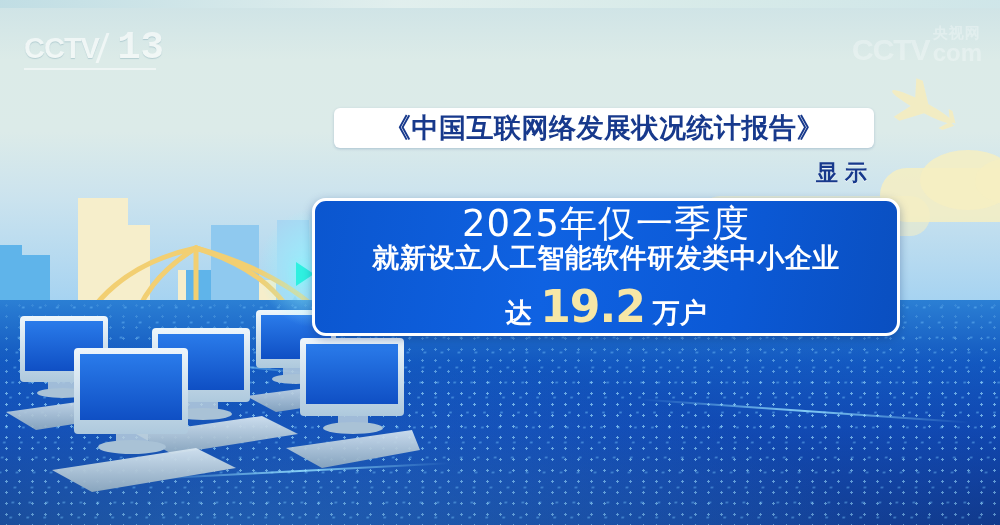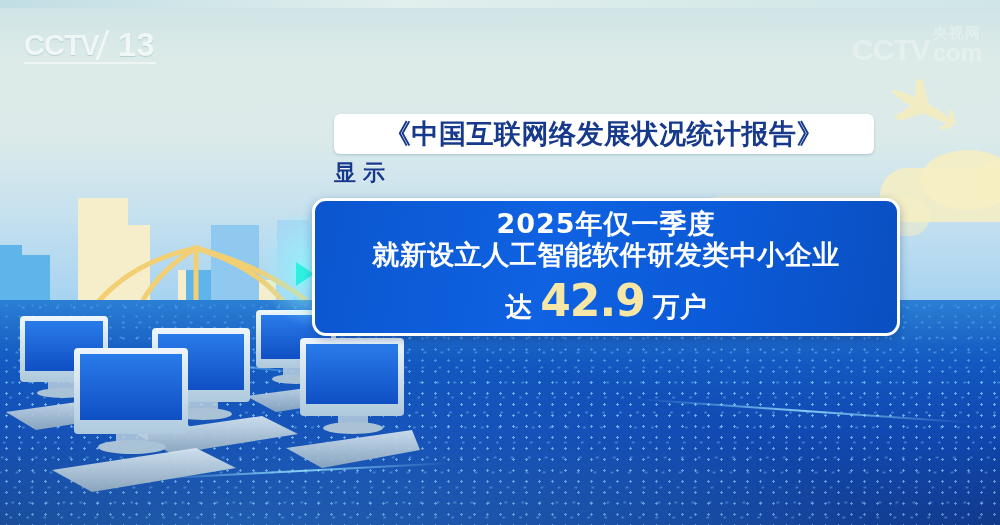--- a/index.html
+++ b/index.html
@@ -49,68 +49,68 @@
 
   
   .netsvg{position:absolute;left:0;top:240px;width:420px;height:230px;}
   .pcs{position:absolute;left:0;top:300px;width:420px;height:200px;}
 
   
   .titlebar{
     position:absolute;left:334px;top:108px;width:540px;height:40px;
     background:#ffffff;border-radius:6px;
     box-shadow:0 1px 3px rgba(20,60,120,.22);
-    display:flex;align-items:center;justify-content:center;margin-top:6px;
+    display:flex;align-items:center;justify-content:center;
   }
   .titlebar .t{
     color:#17398c;font-size:27px;font-weight:bold;letter-spacing:.5px;white-space:nowrap;
     font-family:"DejaVu Sans","Liberation Sans",sans-serif;
   }
   .subtitle{
-    position:absolute;left:334px;top:158px;width:540px;text-align:left;
+    position:absolute;left:334px;top:158px;width:540px;text-align:right;
     color:#17398c;font-size:22px;font-weight:bold;letter-spacing:7px;
     font-family:"DejaVu Sans","Liberation Sans",sans-serif;
     text-shadow:0 1px 0 rgba(255,255,255,.7);
   }
 
   
   .callout{
     position:absolute;left:312px;top:198px;width:588px;height:138px;
     border-radius:14px;
     background:linear-gradient(100deg,#0b56cf 0%,#0f62e2 40%,#0b59d6 72%,#0a4fc0 100%);
     border:3px solid #ffffff;
     box-shadow:0 3px 10px rgba(10,40,110,.35);
     display:flex;flex-direction:column;align-items:center;justify-content:center;
     box-sizing:border-box;
   }
-  .callout .l1{color:#fff;font-size:27px;font-weight:bold;line-height:1.18;letter-spacing:1px;
+  .callout .l1{color:#fff;font-size:37px;font-weight:normal;line-height:1.18;letter-spacing:1px;
                font-family:"DejaVu Sans","Liberation Sans",sans-serif;}
   .callout .l2{color:#fff;font-size:27px;font-weight:bold;line-height:1.18;letter-spacing:.5px;margin-top:0;
-               font-family:Liberation Sans, sans-serif;}
+               font-family:Liberation Mono, monospace;}
   .callout .l3{display:flex;align-items:baseline;gap:8px;margin-top:4px;}
   .callout .l3 .w{color:#fff;font-size:27px;font-weight:bold;
                   font-family:"DejaVu Sans","Liberation Sans",sans-serif;}
   .callout .l3 .num{color:#f7e7a6;font-size:44px;font-weight:bold;letter-spacing:-1px;
                     font-family:"DejaVu Sans","Liberation Sans",sans-serif;}
 
   .arrow-marker{position:absolute;left:296px;top:262px;width:0;height:0;
     border-left:18px solid #2ff0e0;border-top:12px solid transparent;border-bottom:12px solid transparent;
     filter:drop-shadow(0 0 6px rgba(120,255,250,.8));}
   .glow-left{position:absolute;left:258px;top:208px;width:70px;height:120px;
     background:radial-gradient(ellipse at 80% 50%,rgba(150,245,255,.85),rgba(150,230,255,0) 70%);}
 
   
   .cctv13{position:absolute;left:24px;top:26px;width:140px;height:56px;opacity:.62;}
   .cctv13 .row1{display:flex;align-items:center;}
   .cctv13 .cc{font-size:29px;font-weight:bold;color:#ffffff;letter-spacing:-1px;
      text-shadow:0 1px 1px rgba(80,130,150,.45);font-family:"Liberation Sans",sans-serif;}
   .cctv13 .slash{display:inline-block;width:13px;height:30px;margin:0 1px 0 2px;
      border-left:3px solid #ffffff;transform:skewX(-20deg);opacity:.95;}
-  .cctv13 .thirteen{font-size:33px;font-weight:bold;color:#ffffff;letter-spacing:0;
-     text-shadow:0 1px 1px rgba(80,130,150,.45);font-family:Liberation Sans, sans-serif;}
+  .cctv13 .thirteen{font-size:39px;font-weight:bold;color:#ffffff;letter-spacing:0;
+     text-shadow:0 1px 1px rgba(80,130,150,.45);font-family:Liberation Mono, monospace;}
   .cctv13 .underline{width:132px;height:2px;background:rgba(255,255,255,.85);margin-top:-2px;}
   .cctv13 .xinwen{margin-top:3px;text-align:center;width:132px;color:#ffffff;font-size:20px;
      font-weight:bold;letter-spacing:10px;text-shadow:0 1px 1px rgba(80,130,150,.4);
      font-family:"DejaVu Sans","Liberation Sans",sans-serif;}
 
   
   .wm{position:absolute;right:18px;top:26px;opacity:.30;text-align:right;}
   .wm .big{font-size:30px;font-weight:bold;color:#ffffff;letter-spacing:-1px;
      font-family:"Liberation Sans",sans-serif;line-height:1;}
   .wm .cn{font-size:15px;font-weight:bold;color:#ffffff;letter-spacing:1px;
@@ -312,19 +312,19 @@
   </div>
   <div class="subtitle">显示</div>
 
   <div class="glow-left"></div>
   <div class="arrow-marker"></div>
   <div class="callout">
     <div class="l1">2025年仅一季度</div>
     <div class="l2">就新设立人工智能软件研发类中小企业</div>
     <div class="l3">
       <span class="w">达</span>
-      <span class="num">42.9</span>
+      <span class="num">19.2</span>
       <span class="w">万户</span>
     </div>
   </div>
 
 
 </div>
 
 </body></html>

